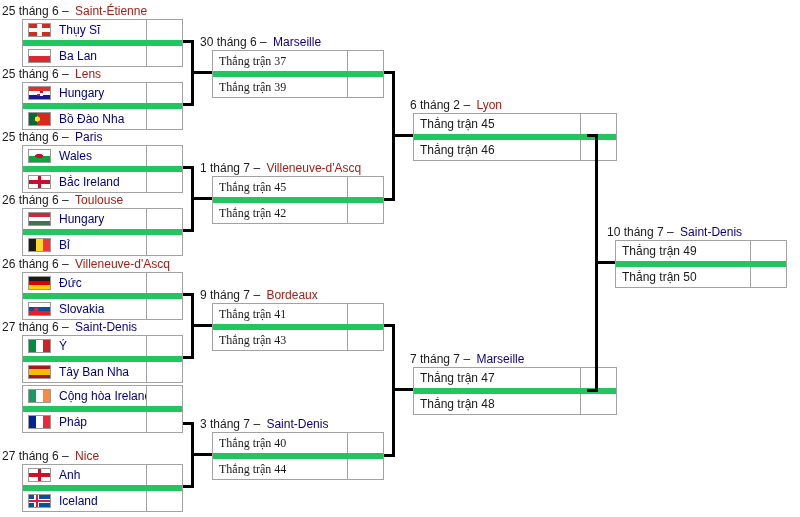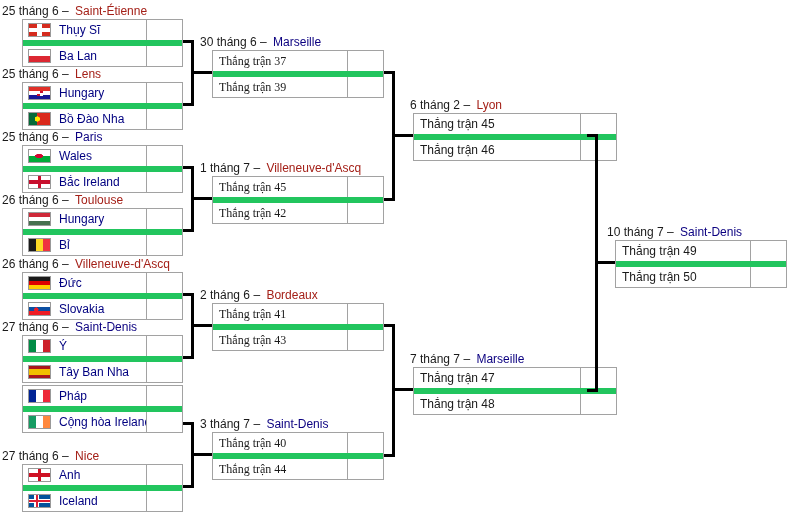--- a/index.html
+++ b/index.html
@@ -179,29 +179,29 @@
         <span class="flag" data-flag="spain-flag"></span>
         <a class="tname">Tây Ban Nha</a>
         <span class="score"></span>
       </div>
     </div>
   </div>
 
   <div class="match" style="left:2px;top:385px;width:181px">
     <div class="match-box r16box">
       <div class="team">
+        <span class="flag" data-flag="ireland-flag"></span>
+        <a class="tname">Cộng hòa Ireland</a>
+        <span class="score"></span>
+      </div>
+      <div class="team">
         <span class="flag" data-flag="france-flag"></span>
         <a class="tname">Pháp</a>
         <span class="score"></span>
       </div>
-      <div class="team">
-        <span class="flag" data-flag="ireland-flag"></span>
-        <a class="tname">Cộng hòa Ireland</a>
-        <span class="score"></span>
-      </div>
     </div>
   </div>
 
   <div class="match" style="left:2px;top:448px;width:181px">
     <div class="match-label">
       <span class="date">27 tháng 6 –</span>
       <span class="venue" data-venue-color="red">Nice</span>
     </div>
     <div class="match-box r16box">
       <div class="team">
@@ -246,21 +246,21 @@
       </div>
       <div class="team">
         <span class="pname">Thắng trận 42</span>
         <span class="score"></span>
       </div>
     </div>
   </div>
 
   <div class="match" style="left:200px;top:287px;width:184px">
     <div class="match-label">
-      <span class="date">2 tháng 6 –</span>
+      <span class="date">9 tháng 7 –</span>
       <span class="venue" data-venue-color="red">Bordeaux</span>
     </div>
     <div class="match-box qfbox">
       <div class="team">
         <span class="pname">Thắng trận 41</span>
         <span class="score"></span>
       </div>
       <div class="team">
         <span class="pname">Thắng trận 43</span>
         <span class="score"></span>

